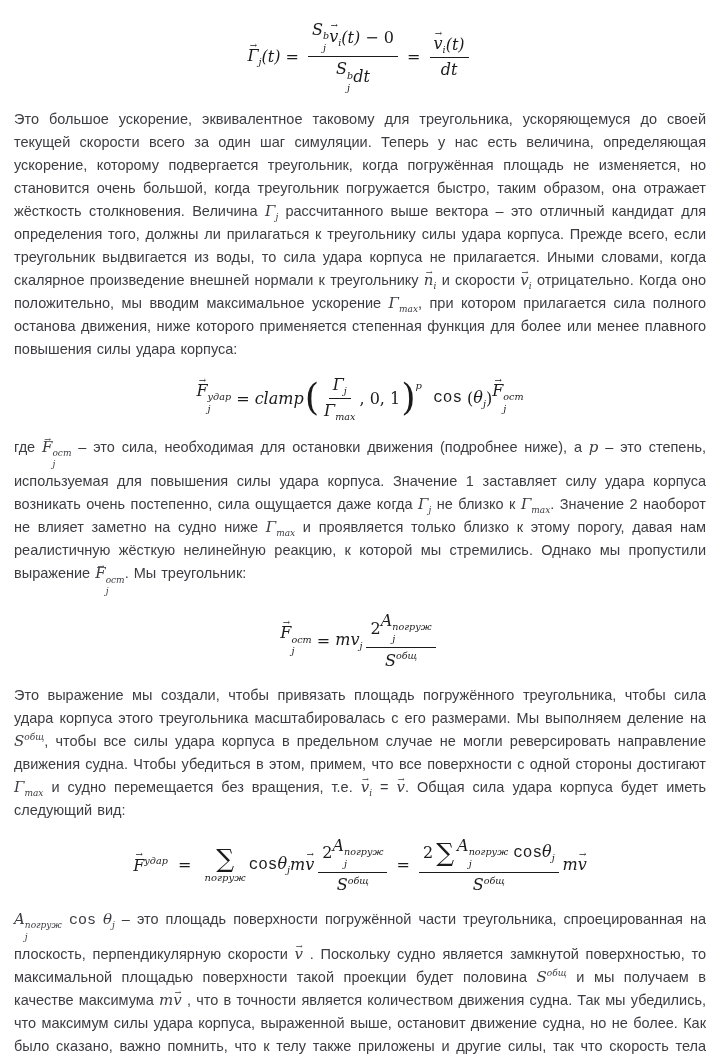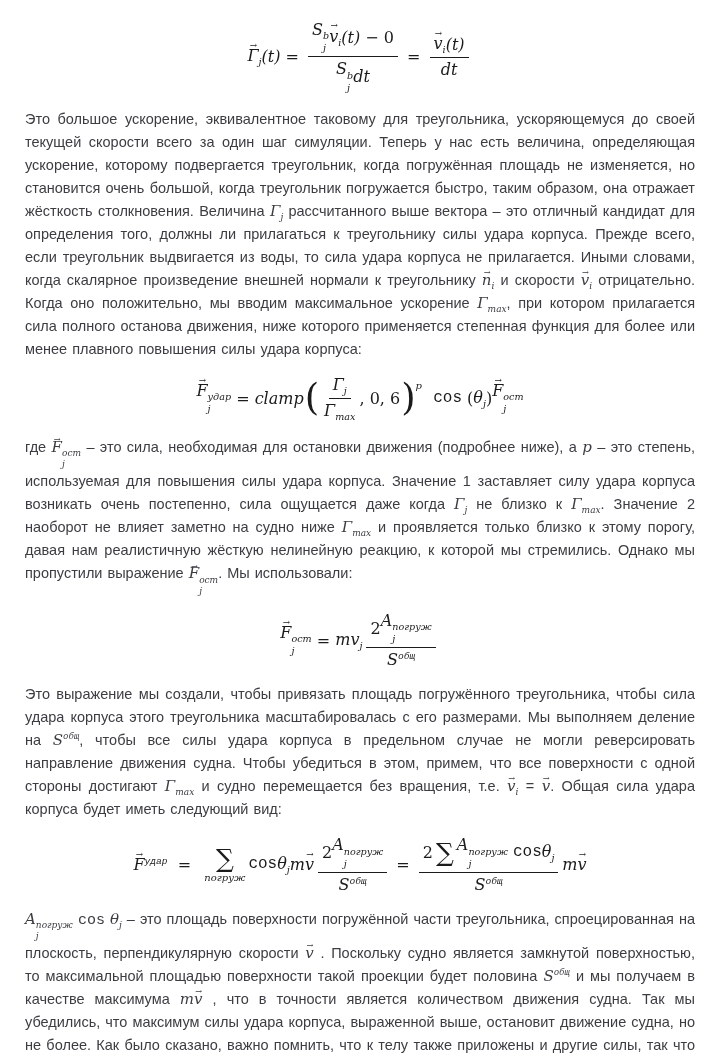--- a/index.html
+++ b/index.html
@@ -4,35 +4,35 @@
 <style>
   html,body{margin:0;padding:0;background:#ffffff;}
   .page{
     width:720px;height:1064px;box-sizing:border-box;
     padding:6px 14px 0 14px;background:#ffffff;overflow:hidden;
     font-family:"Liberation Sans","DejaVu Sans",sans-serif;
     color:#3c3c42;
   }
   .para{
     text-align:justify;font-size:14.5px;line-height:23px;
-    margin:12px 11px;word-spacing:1px;
+    margin:12px 0;word-spacing:1px;
   }
   .formula{
     display:flex;justify-content:center;align-items:center;
     font-family:"DejaVu Serif","Liberation Serif",serif;
     font-size:16px;color:#1b1b1b;margin:14px 0;min-height:44px;
   }
   .formula .mt{white-space:pre;}
   .fnum .mt,.fden .mt{white-space:pre;}
   
   .mi{font-family:"DejaVu Serif","Liberation Serif",serif;font-style:italic;}
   .mr{font-family:Liberation Mono, monospace;font-style:normal;}
   .para .mi,.para .mr{font-size:15px;line-height:1;}
   .mi sub,.mr sub{font-size:0.60em;}
-  .mi sup,.mr sup{font-size:0.60em;font-family:Liberation Mono, monospace;}
+  .mi sup,.mr sup{font-size:0.60em;}
   .mbase{position:relative;display:inline-block;}
   .vec::after{
     content:"→";position:absolute;left:55%;transform:translateX(-50%);
     top:-0.60em;font-size:0.55em;font-style:normal;line-height:1;
   }
   .supsub{
     display:inline-flex;flex-direction:column;justify-content:center;
     font-size:0.60em;line-height:1.25;vertical-align:-0.45em;text-align:left;
   }
   .ssup,.ssub{display:block;}
@@ -101,42 +101,42 @@
         <span class="bparen">(</span>
       </span>
       <span class="frac">
         <span class="fnum">
           <span class="mi"><span class="mbase">Γ</span><sub>j</sub></span>
         </span>
         <span class="fden">
           <span class="mi"><span class="mbase">Γ</span><sub>max</sub></span>
         </span>
       </span>
-      <span class="mt">, 0, 6</span>
+      <span class="mt">, 0, 1</span>
       <span class="big">
         <span class="bparen">)</span>
         <span class="bigsup">p</span>
       </span>
       <span class="mt">  </span>
       <span class="mr"><span class="mbase">cos</span></span>
       <span class="mt"> (</span>
       <span class="mi"><span class="mbase">θ</span><sub>j</sub></span>
       <span class="mt">)</span>
       <span class="mi"><span class="mbase vec">F</span><span class="supsub">
           <span class="ssup">ост</span>
           <span class="ssub">j</span>
         </span></span>
     </div>
   <p class="para"><span class="mt">где </span><span class="mi"><span class="mbase vec">F</span><span class="supsub">
           <span class="ssup">ост</span>
           <span class="ssub">j</span>
         </span></span><span class="mt"> – это сила, необходимая для остановки движения (подробнее ниже), а </span><span class="mi"><span class="mbase">p</span></span><span class="mt"> – это степень, используемая для повышения силы удара корпуса. Значение 1 заставляет силу удара корпуса возникать очень постепенно, сила ощущается даже когда </span><span class="mi"><span class="mbase">Γ</span><sub>j</sub></span><span class="mt"> не близко к </span><span class="mi"><span class="mbase">Γ</span><sub>max</sub></span><span class="mt">. Значение 2 наоборот не влияет заметно на судно ниже </span><span class="mi"><span class="mbase">Γ</span><sub>max</sub></span><span class="mt"> и проявляется только близко к этому порогу, давая нам реалистичную жёсткую нелинейную реакцию, к которой мы стремились. Однако мы пропустили выражение </span><span class="mi"><span class="mbase vec">F</span><span class="supsub">
           <span class="ssup">ост</span>
           <span class="ssub">j</span>
-        </span></span><span class="mt">. Мы использовали:</span></p>
+        </span></span><span class="mt">. Мы треугольник:</span></p>
   <div class="formula">
       <span class="mi"><span class="mbase vec">F</span><span class="supsub">
           <span class="ssup">ост</span>
           <span class="ssub">j</span>
         </span></span>
       <span class="mt"> = </span>
       <span class="mi"><span class="mbase">mv</span><sub>j</sub></span>
       <span class="frac">
         <span class="fnum">
           <span class="mt">2</span>

